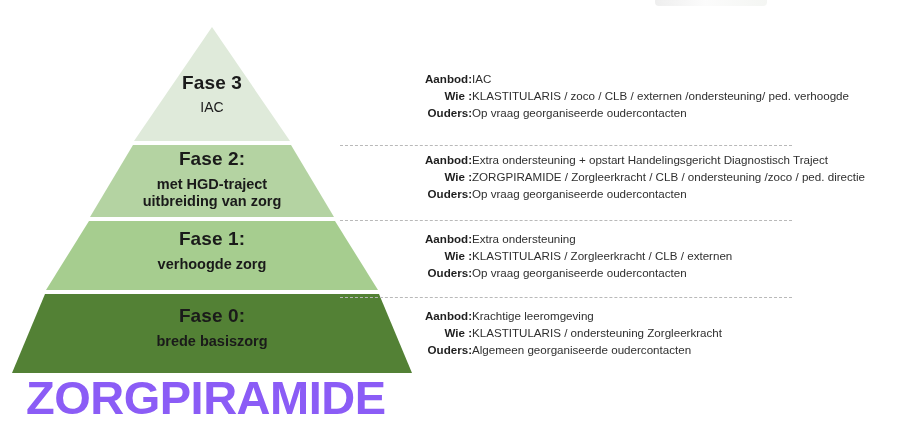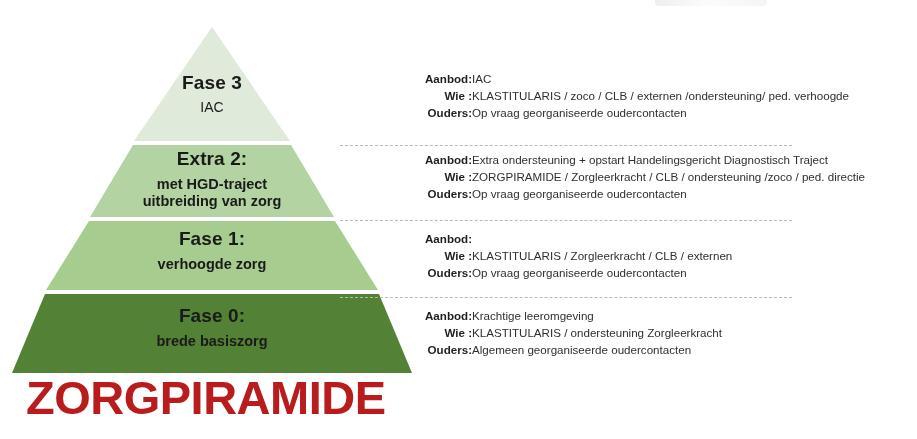--- a/index.html
+++ b/index.html
@@ -97,21 +97,21 @@
   #sep-b { top: 220px; }
   #sep-c { top: 297px; }
 
   
   #zorgpiramide-title {
     position: absolute;
     left: 26px;
     top: 374px;
     font-size: 47px;
     font-weight: bold;
-    color: #b91c1c;
+    color: #8b5cf6;
     letter-spacing: -0.5px;
     line-height: 1;
   }
 
   
   #top-artifact {
     position: absolute;
     left: 655px;
     top: 0px;
     width: 112px;
@@ -140,21 +140,21 @@
 
     <polygon points="45,294 379,294 412,373 12,373" fill="#538135"></polygon>
   </svg>
 
   <div class="tier-label" id="tier-3">
     <div class="tier-title">Fase 3</div>
     <div class="tier-sub light">IAC</div>
   </div>
 
   <div class="tier-label" id="tier-2">
-    <div class="tier-title">Extra 2:</div>
+    <div class="tier-title">Fase 2:</div>
     <div class="tier-sub">
       <div>met HGD-traject</div>
       <div>uitbreiding van zorg</div>
     </div>
   </div>
 
   <div class="tier-label" id="tier-1">
     <div class="tier-title">Fase 1:</div>
     <div class="tier-sub">verhoogde zorg</div>
   </div>
@@ -194,20 +194,21 @@
     </div>
     <div class="info-row">
       <span class="info-key">Ouders:</span>
       <span class="info-val">Op vraag georganiseerde oudercontacten</span>
     </div>
   </div>
 
   <div class="info-block" id="info-1">
     <div class="info-row">
       <span class="info-key">Aanbod:</span>
+      <span class="info-val">Extra ondersteuning</span>
     </div>
     <div class="info-row">
       <span class="info-key">Wie :</span>
       <span class="info-val">KLASTITULARIS / Zorgleerkracht / CLB / externen</span>
     </div>
     <div class="info-row">
       <span class="info-key">Ouders:</span>
       <span class="info-val">Op vraag georganiseerde oudercontacten</span>
     </div>
   </div>

